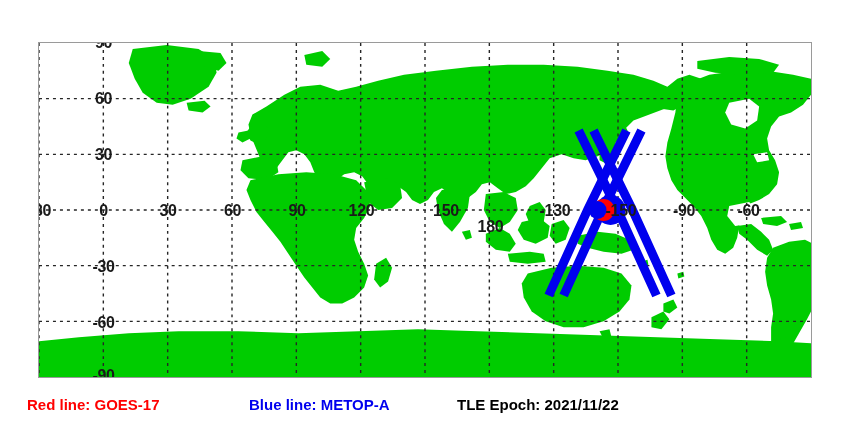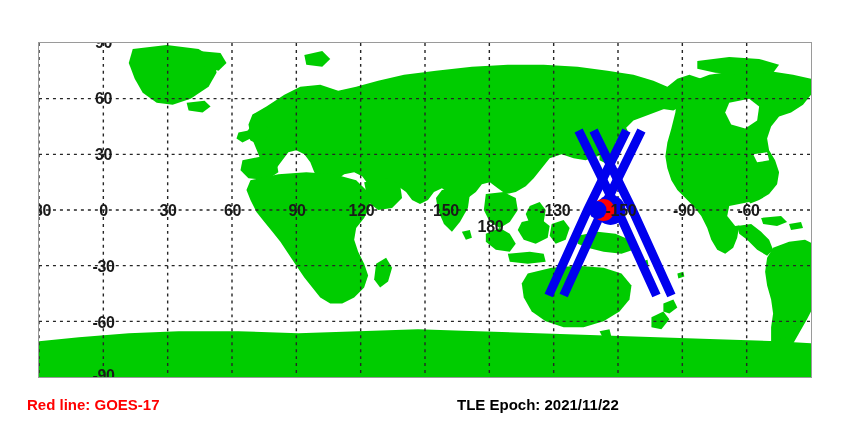--- a/index.html
+++ b/index.html
@@ -212,16 +212,17 @@
     <span class="grid-label lat-label" style="left:64.5px;top:0px;">90</span>
     <span class="grid-label lat-label" style="left:64.5px;top:56px;">60</span>
     <span class="grid-label lat-label" style="left:64.5px;top:112px;">30</span>
     <span class="grid-label lat-label" style="left:64.5px;top:224px;">-30</span>
     <span class="grid-label lat-label" style="left:64.5px;top:280px;">-60</span>
     <span class="grid-label lat-label" style="left:64.5px;top:333px;">-90</span>
   </div>
 
   <div id="legend">
     <span class="legend-item" id="legend-red">Red line: GOES-17</span>
+    <span class="legend-item" id="legend-blue">Blue line: METOP-A</span>
     <span class="legend-item" id="legend-epoch">TLE Epoch: 2021/11/22</span>
   </div>
 
 </div>
 
 </body></html>

